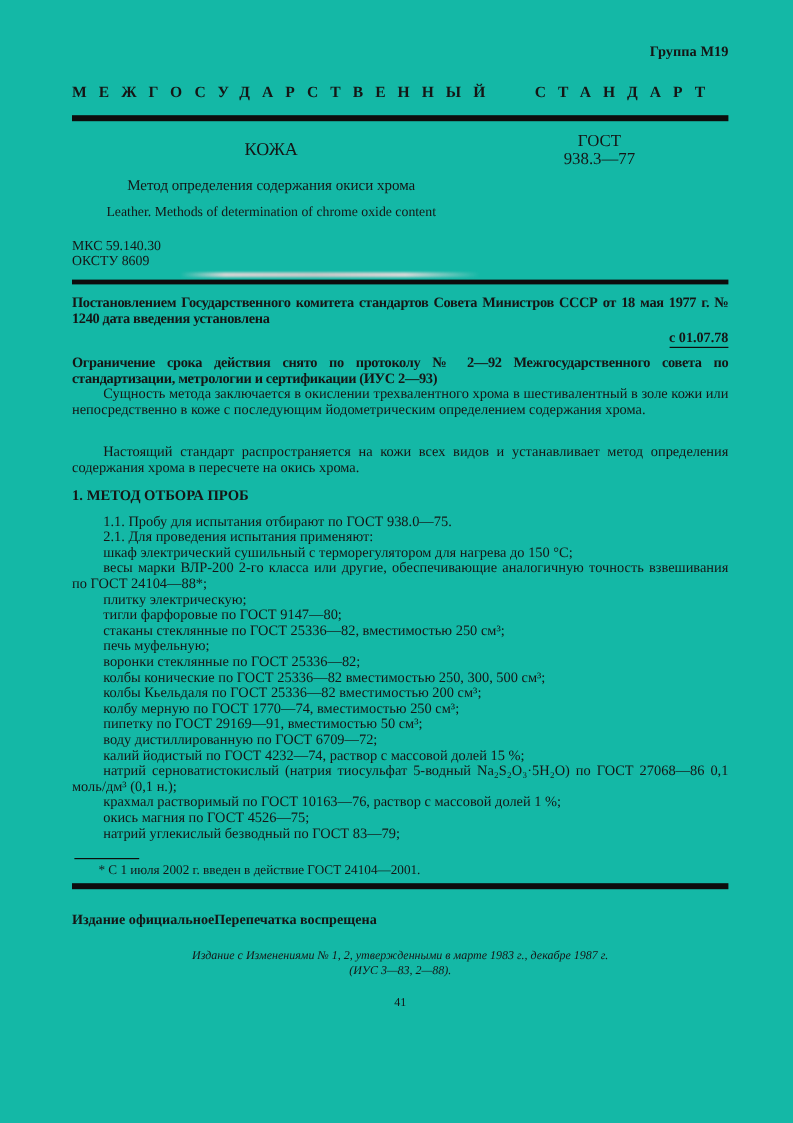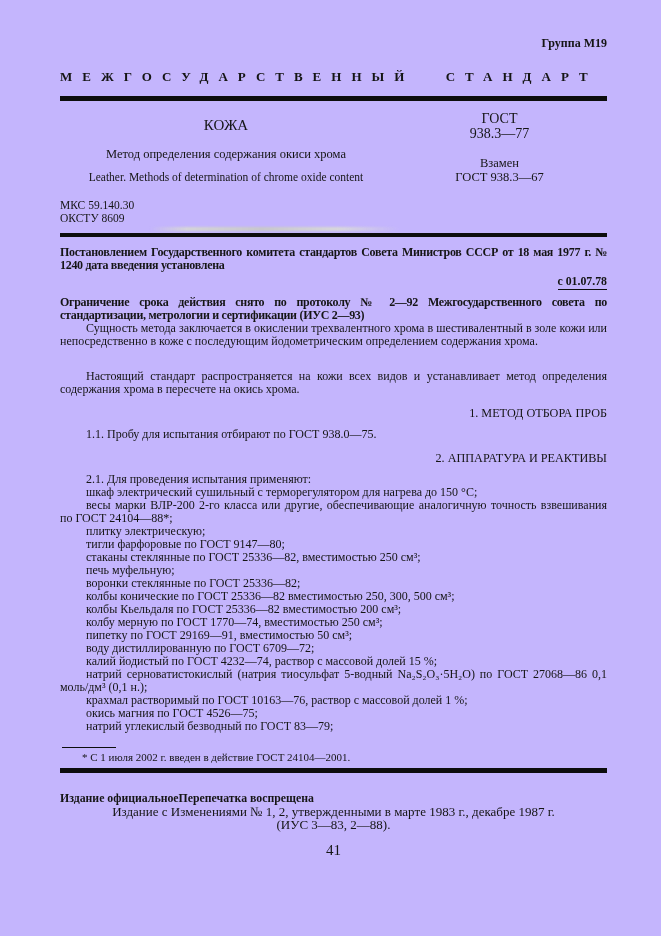--- a/index.html
+++ b/index.html
@@ -1,20 +1,20 @@
 <!DOCTYPE html>
 <html><head>
 <meta charset="utf-8">
 <style>
   html,body{margin:0;padding:0;background:#e8e8e8;}
   .page{
     position:relative;
     width:661px;height:936px;
     margin:0 auto;
-    background:#c4b5fd;
+    background:#14b8a6;
     color:#151515;
     font-family:"Liberation Serif", serif;
     font-size:12px;line-height:13px;
     padding:37px 54px 0 60px;
     box-sizing:border-box;
     overflow:hidden;
   }
   p{margin:0;text-align:justify;}
   .bold{font-weight:bold;}
   .group-code{font-weight:bold;text-align:right;font-size:12px;}
@@ -48,35 +48,35 @@
   .underline{
     font-weight:bold;font-size:11.8px;
     border-bottom:1.5px solid #0d0d0d;padding-bottom:1px;
   }
   .limitation{margin-top:8px;}
   .par{font-size:12px;line-height:13px;}
   .indent{text-indent:26px;}
   .intro-first{margin-top:22px;}
   .sec-heading{
     margin:11px 0 8px 0;
-    font-size:12.2px;line-height:13px;font-weight:normal;text-align:right;
+    font-size:12.2px;line-height:13px;font-weight:bold;text-align:left;
   }
   .footnote{margin-top:14px;}
   .fn-rule{width:54px;height:1.2px;background:#0d0d0d;margin:0 0 3px 2px;}
   .fn-text{font-size:11px;line-height:12px;text-indent:22px;}
   .footer-rule{margin-top:5px;}
   .footer-row{
     display:flex;
     margin-top:19px;font-size:11.8px;line-height:13px;
   }
   .amendments{
-    margin-top:0;text-align:center;
-    font-size:13px;line-height:13px;
+    margin-top:17px;text-align:center;
+    font-style:italic;font-size:10px;line-height:13px;
   }
-  .page-number{margin-top:13px;text-align:center;font-size:15px;}
+  .page-number{margin-top:13px;text-align:center;font-size:10px;}
 </style>
 </head>
 <body>
 
 <div class="page">
 
   <div class="group-code">Группа М19</div>
 
   <div class="std-type">МЕЖГОСУДАРСТВЕННЫЙ СТАНДАРТ</div>
 
@@ -85,24 +85,20 @@
   <div class="title-grid">
     <div class="title-left">
       <div class="subject">КОЖА</div>
       <div class="title-ru">Метод определения содержания окиси хрома</div>
       <div class="title-en">Leather. Methods of determination of chrome oxide content</div>
     </div>
     <div class="title-right">
       <div class="gost">
         <div>ГОСТ</div>
         <div>938.3—77</div>
-      </div>
-      <div class="replaces">
-        <div>Взамен</div>
-        <div>ГОСТ 938.3—67</div>
       </div>
     </div>
   </div>
 
   <div class="codes">
     <div>МКС 59.140.30</div>
     <div>ОКСТУ 8609</div>
   </div>
 
   <div class="rule thick second">
@@ -116,21 +112,20 @@
   </div>
 
   <p class="bold-par limitation">Ограничение срока действия снято по протоколу № 2—92 Межгосударственного совета по стандартизации, метрологии и сертификации (ИУС 2—93)</p>
 
   <p class="par indent">Сущность метода заключается в окислении трехвалентного хрома в шестивалентный в золе кожи или непосредственно в коже с последующим йодометрическим определением содержания хрома.</p>
   <p class="par indent intro-first">Настоящий стандарт распространяется на кожи всех видов и устанавливает метод определения содержания хрома в пересчете на окись хрома.</p>
 
   <h2 class="sec-heading">1. МЕТОД ОТБОРА ПРОБ</h2>
   <p class="par indent">1.1. Пробу для испытания отбирают по ГОСТ 938.0—75.</p>
 
-  <h2 class="sec-heading">2. АППАРАТУРА И РЕАКТИВЫ</h2>
   <p class="par indent">2.1. Для проведения испытания применяют:</p>
 
   <p class="par indent">шкаф электрический сушильный с терморегулятором для нагрева до 150 °С;</p>
   <p class="par indent">весы марки ВЛР-200 2-го класса или другие, обеспечивающие аналогичную точность взвешивания по ГОСТ 24104—88*;</p>
   <p class="par indent">плитку электрическую;</p>
   <p class="par indent">тигли фарфоровые по ГОСТ 9147—80;</p>
   <p class="par indent">стаканы стеклянные по ГОСТ 25336—82, вместимостью 250 см³;</p>
   <p class="par indent">печь муфельную;</p>
   <p class="par indent">воронки стеклянные по ГОСТ 25336—82;</p>
   <p class="par indent">колбы конические по ГОСТ 25336—82 вместимостью 250, 300, 500 см³;</p>

